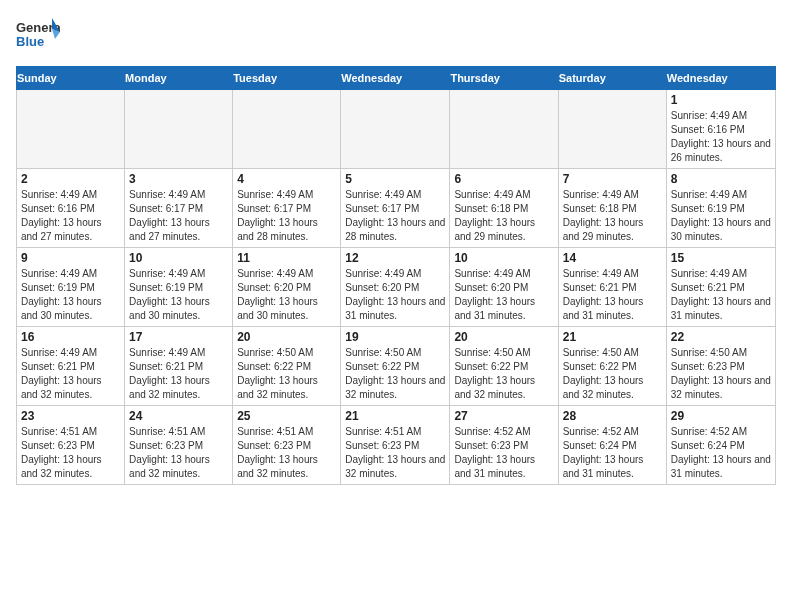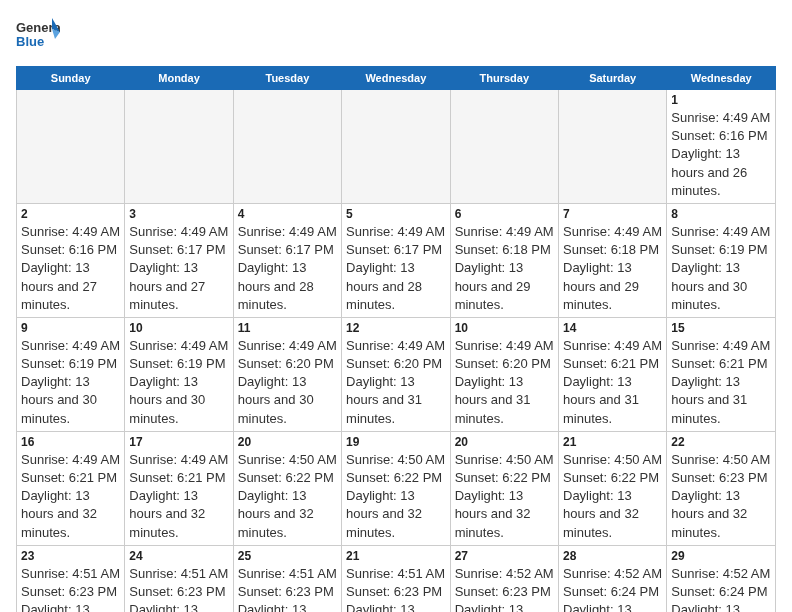--- a/index.html
+++ b/index.html
@@ -41,21 +41,21 @@
     }
     .calendar {
       width: 100%;
       border-collapse: collapse;
       font-size: 10px;
     }
     .calendar th {
       background: #1a6ab5;
       color: white;
       padding: 5px 0;
-      text-align: center;
+      text-align: left;
       font-size: 11px;
       border: 1px solid #1a6ab5;
     }
     .calendar td {
       border: 1px solid #ccc;
       vertical-align: top;
       padding: 3px 4px;
       width: 113px;
       height: 75px;
       background: white;
@@ -64,21 +64,21 @@
       background: #f5f5f5;
     }
     .day-num {
       font-size: 12px;
       font-weight: bold;
       color: #222;
       display: block;
       margin-bottom: 2px;
     }
     .day-info {
-      font-size: 13px;
+      font-size: 10px;
       color: #333;
       line-height: 1.4;
     }
     .last-row td {
       height: 60px;
     }
   </style>
 </head>
 <body>
 

